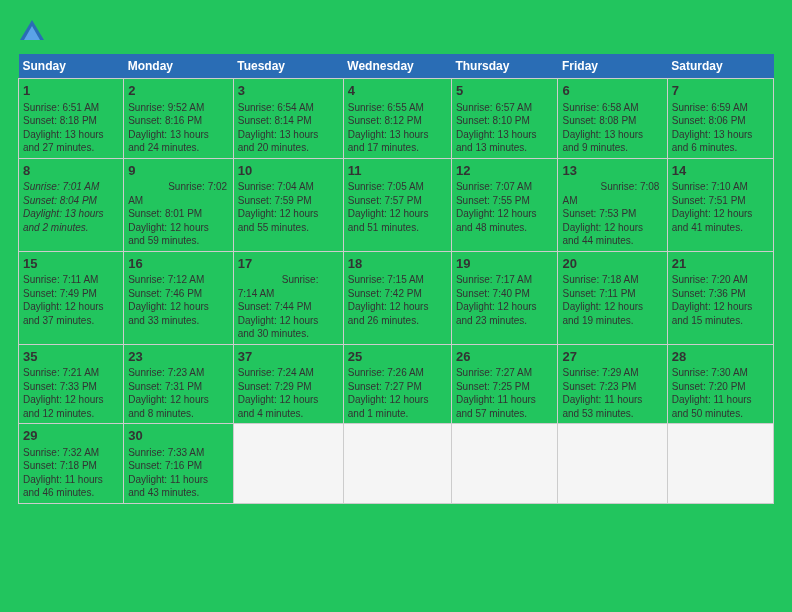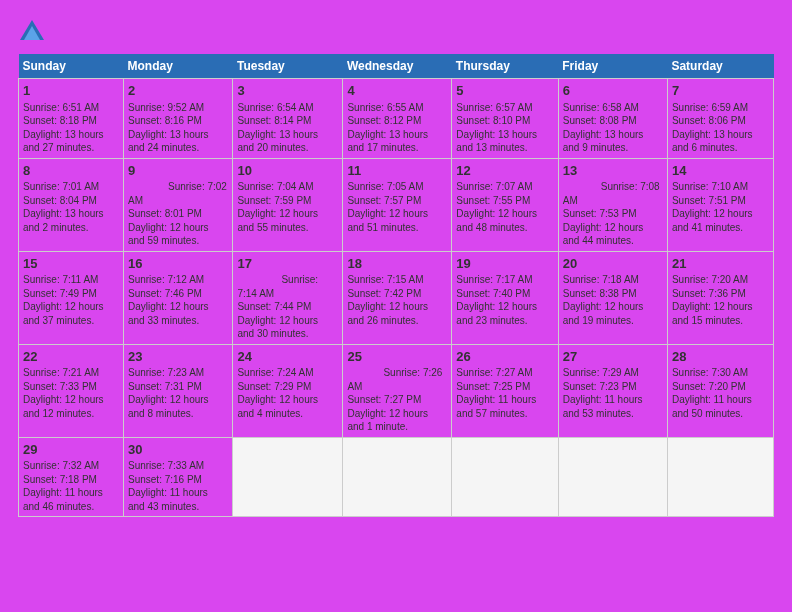--- a/index.html
+++ b/index.html
@@ -7,21 +7,21 @@
       font-family: Arial, sans-serif;
       background: #fff;
       width: 792px;
       height: 612px;
       overflow: hidden;
     }
     .page {
       width: 792px;
       height: 612px;
       padding: 18px 18px 10px 18px;
-      background: #d946ef;
+      background: #22c55e;
     }
     .header {
       display: flex;
       justify-content: space-between;
       align-items: flex-start;
       margin-bottom: 8px;
     }
     .logo {
       display: flex;
       align-items: center;
@@ -146,21 +146,21 @@
           <td><span class="day-num">6</span><span style="white-space: pre-wrap;">Sunrise: 6:58 AM
 Sunset: 8:08 PM
 Daylight: 13 hours
 and 9 minutes.</span></td>
           <td><span class="day-num">7</span><span style="white-space: pre-wrap;">Sunrise: 6:59 AM
 Sunset: 8:06 PM
 Daylight: 13 hours
 and 6 minutes.</span></td>
         </tr>
         <tr>
-          <td><span class="day-num">8</span><span style="white-space: pre-wrap;">Sunrise: 7:01 AM
+          <td><span class="day-num">8</span><span style="white-space: pre-wrap; font-style: italic;">Sunrise: 7:01 AM
 Sunset: 8:04 PM
 Daylight: 13 hours
 and 2 minutes.</span></td>
           <td><span class="day-num">9</span><span style="white-space: pre-wrap; margin-left: 40px;">Sunrise: 7:02 AM
 Sunset: 8:01 PM
 Daylight: 12 hours
 and 59 minutes.</span></td>
           <td><span class="day-num">10</span><span style="white-space: pre-wrap;">Sunrise: 7:04 AM
 Sunset: 7:59 PM
 Daylight: 12 hours
@@ -197,42 +197,42 @@
 and 30 minutes.</span></td>
           <td><span class="day-num">18</span><span style="white-space: pre-wrap; margin-top: 27px;">Sunrise: 7:15 AM
 Sunset: 7:42 PM
 Daylight: 12 hours
 and 26 minutes.</span></td>
           <td><span class="day-num">19</span><span style="white-space: pre-wrap;">Sunrise: 7:17 AM
 Sunset: 7:40 PM
 Daylight: 12 hours
 and 23 minutes.</span></td>
           <td><span class="day-num">20</span><span style="white-space: pre-wrap;">Sunrise: 7:18 AM
-Sunset: 8:38 PM
+Sunset: 7:11 PM
 Daylight: 12 hours
 and 19 minutes.</span></td>
           <td><span class="day-num">21</span><span style="white-space: pre-wrap; margin-top: 41px;">Sunrise: 7:20 AM
 Sunset: 7:36 PM
 Daylight: 12 hours
 and 15 minutes.</span></td>
         </tr>
         <tr>
-          <td><span class="day-num">22</span><span style="white-space: pre-wrap;">Sunrise: 7:21 AM
+          <td><span class="day-num">35</span><span style="white-space: pre-wrap;">Sunrise: 7:21 AM
 Sunset: 7:33 PM
 Daylight: 12 hours
 and 12 minutes.</span></td>
           <td><span class="day-num">23</span><span style="white-space: pre-wrap;">Sunrise: 7:23 AM
 Sunset: 7:31 PM
 Daylight: 12 hours
 and 8 minutes.</span></td>
-          <td><span class="day-num">24</span><span style="white-space: pre-wrap;">Sunrise: 7:24 AM
+          <td><span class="day-num">37</span><span style="white-space: pre-wrap;">Sunrise: 7:24 AM
 Sunset: 7:29 PM
 Daylight: 12 hours
 and 4 minutes.</span></td>
-          <td><span class="day-num">25</span><span style="white-space: pre-wrap; margin-left: 36px;">Sunrise: 7:26 AM
+          <td><span class="day-num">25</span><span style="white-space: pre-wrap;">Sunrise: 7:26 AM
 Sunset: 7:27 PM
 Daylight: 12 hours
 and 1 minute.</span></td>
           <td><span class="day-num">26</span><span style="white-space: pre-wrap;">Sunrise: 7:27 AM
 Sunset: 7:25 PM
 Daylight: 11 hours
 and 57 minutes.</span></td>
           <td><span class="day-num">27</span><span style="white-space: pre-wrap;">Sunrise: 7:29 AM
 Sunset: 7:23 PM
 Daylight: 11 hours

